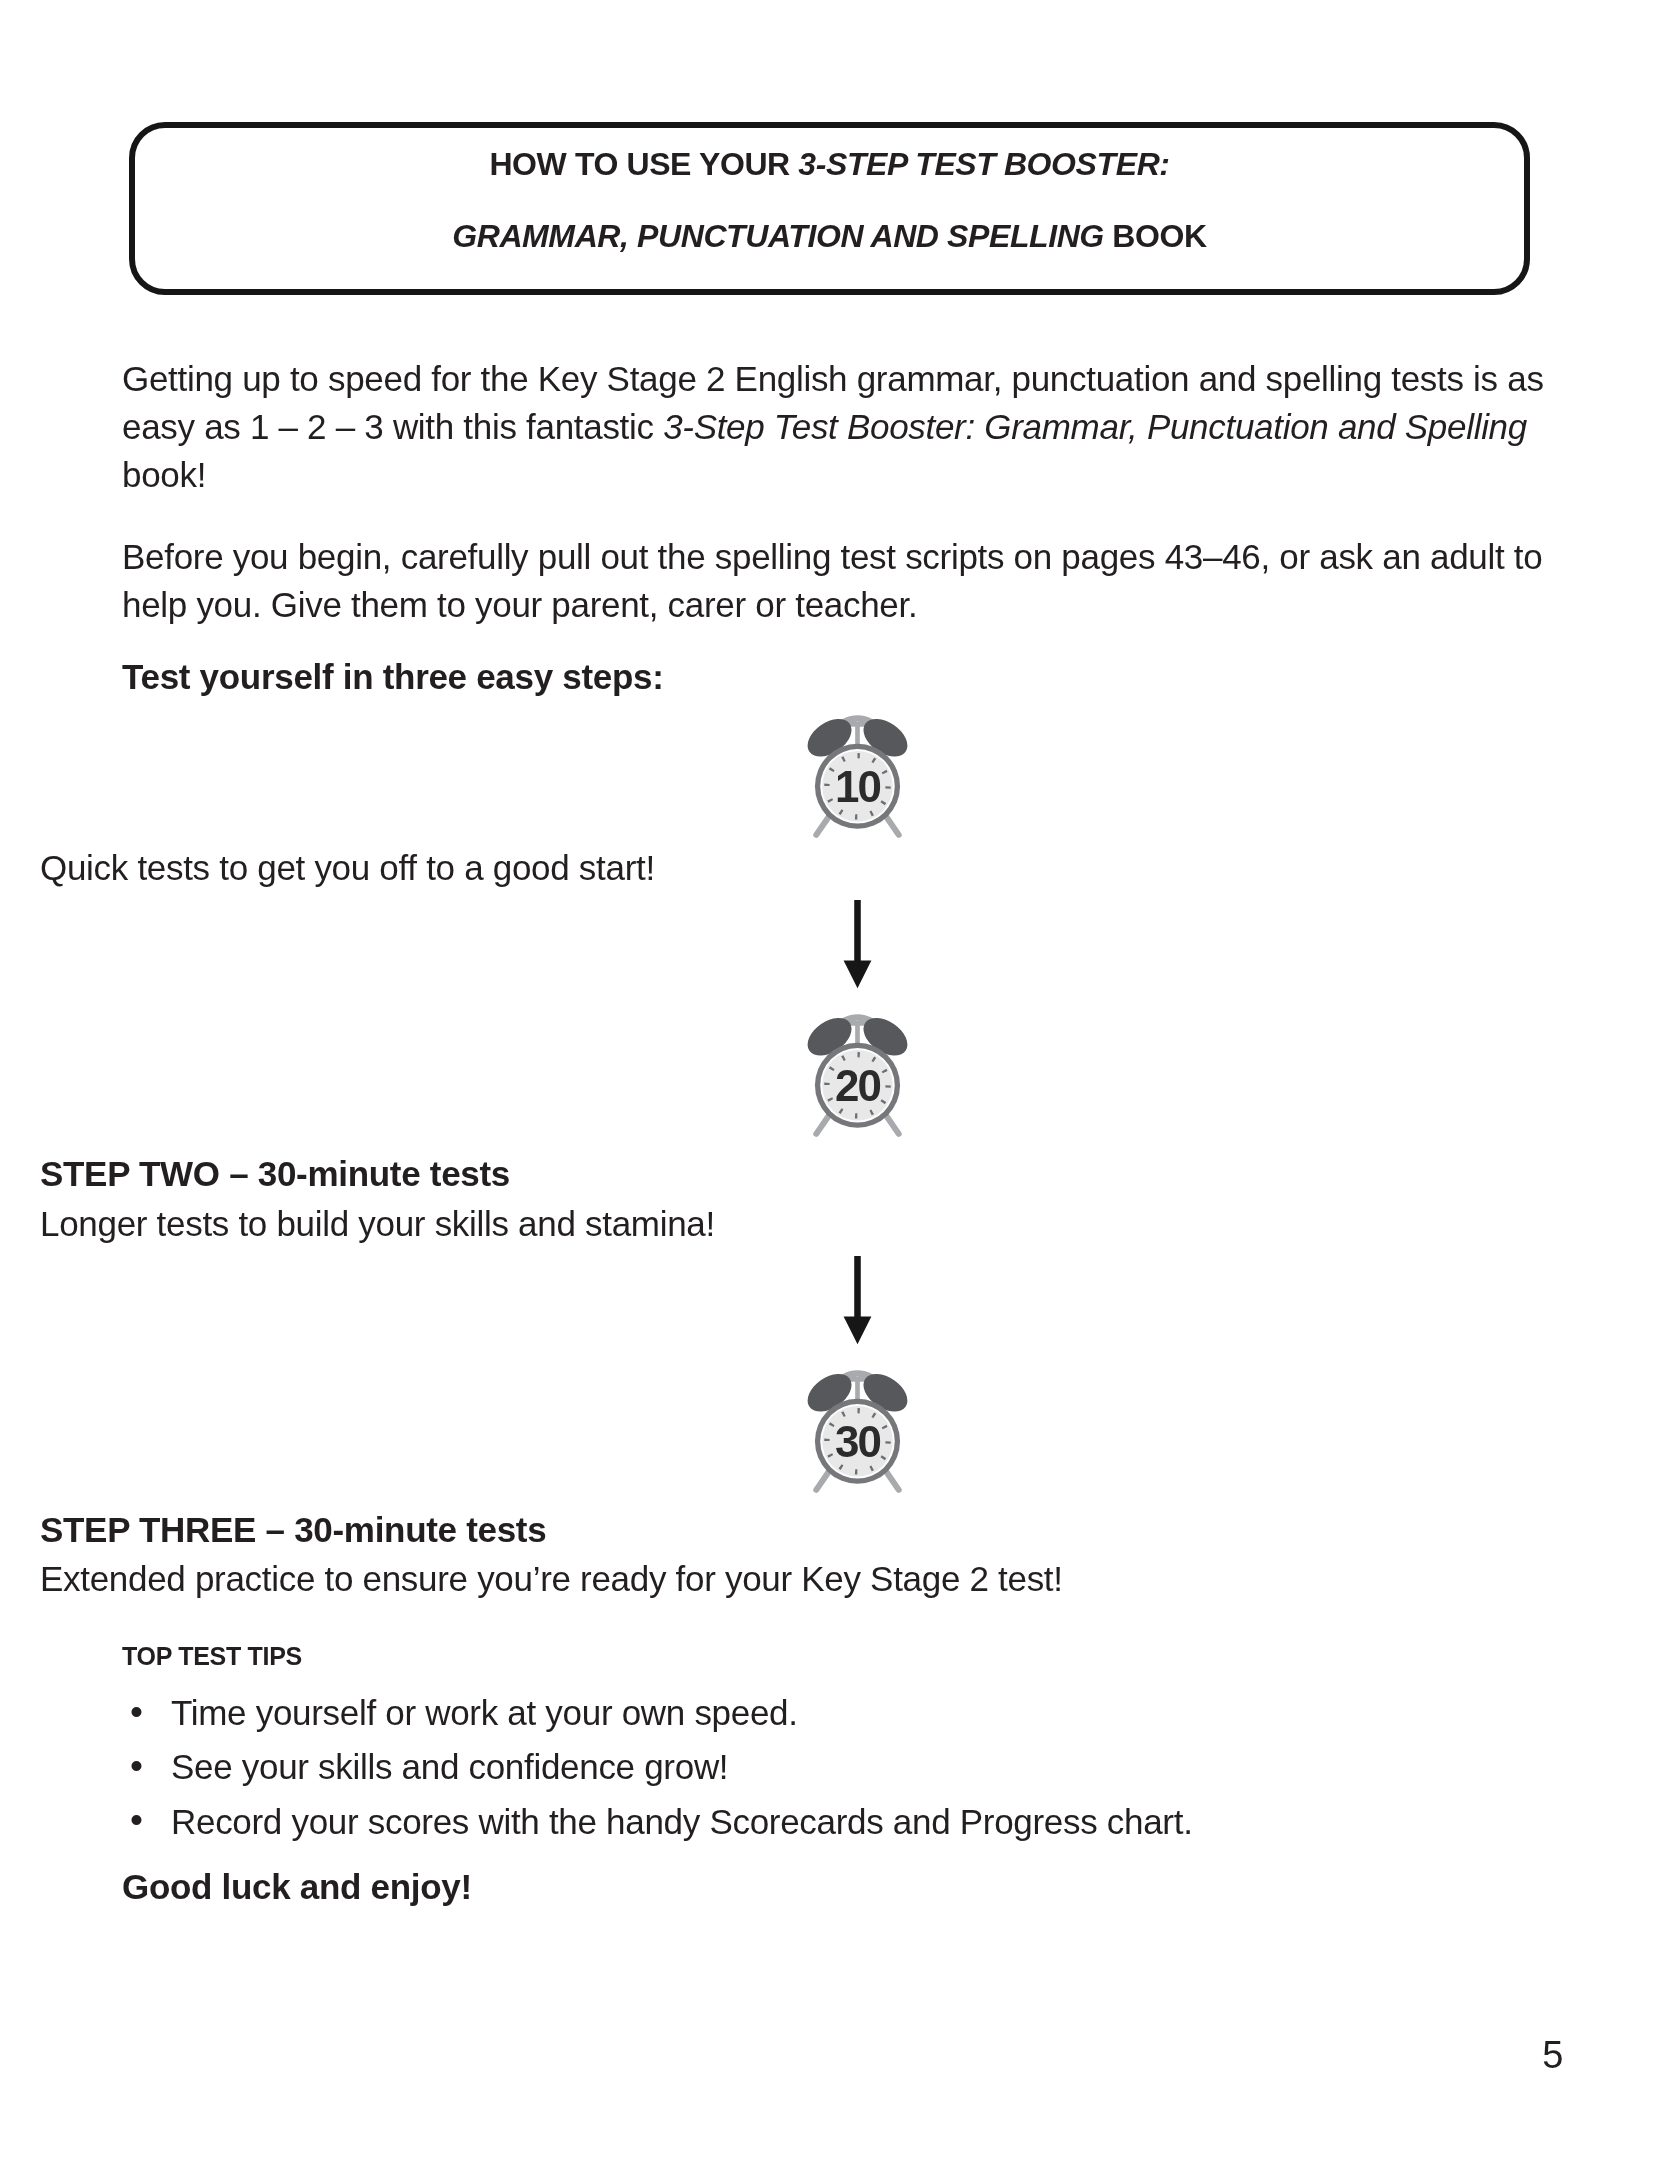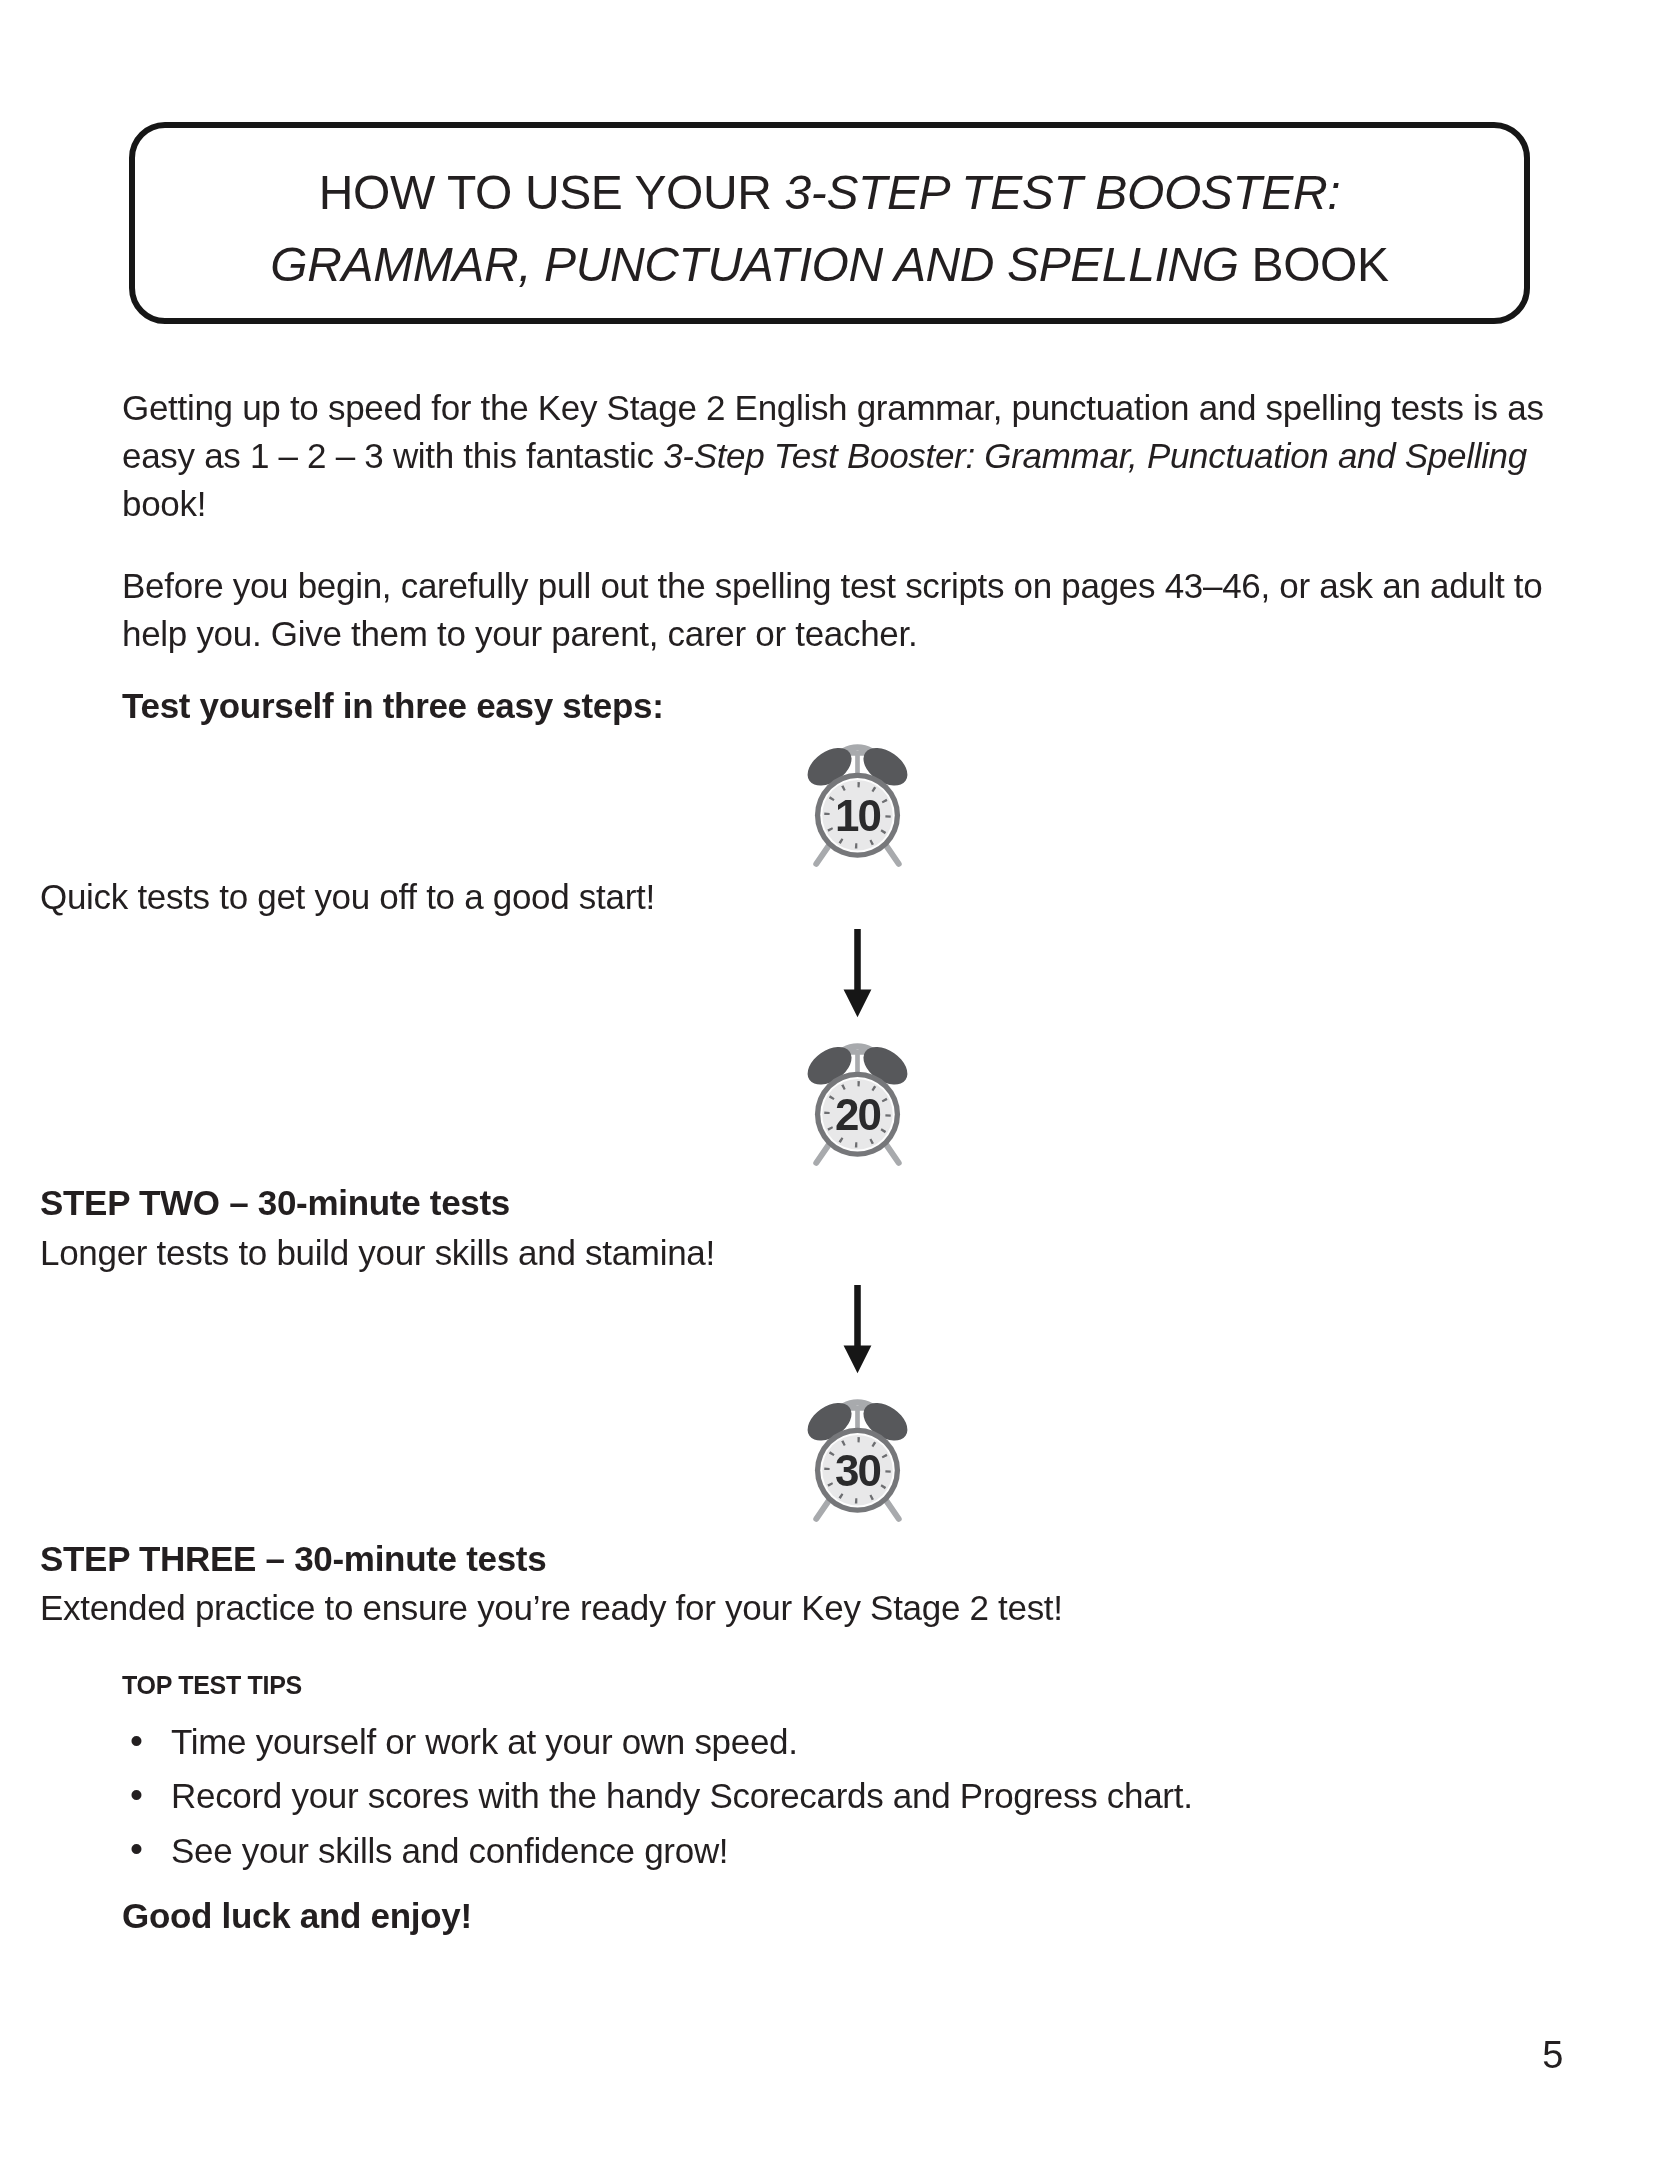--- a/index.html
+++ b/index.html
@@ -9,24 +9,24 @@
     background:#ffffff;
     font-family:"Liberation Sans","DejaVu Sans",sans-serif;
     color:#231f20;
     overflow:hidden;
     letter-spacing:-0.3px;
   }
   .title-box{
     margin:122px 145px 0 129px;
     border:6px solid #161616;
     border-radius:36px;
-    padding:29px 17px 17px 17px;
+    padding:0 17px 17px 17px;
     text-align:center;
-    font-weight:normal;
-    font-size:48px;
+    font-weight:bold;
+    font-size:32px;
     line-height:72px;
     letter-spacing:-0.4px;
     white-space:nowrap;
   }
   .title-box em{font-style:italic;}
   .body-text{
     margin:0 101px 0 122px;
     font-size:35px;
     line-height:48px;
   }
@@ -180,22 +180,22 @@
     </svg>
     <p class="step-title">STEP THREE – 30-minute tests</p>
     <p class="step-desc">Extended practice to ensure you’re ready for your Key Stage 2 test!</p>
 
   </div>
 
   <p class="tips-heading">TOP TEST TIPS</p>
 
   <ul class="tips-list">
     <li>Time yourself or work at your own speed.</li>
+    <li>See your skills and confidence grow!</li>
     <li>Record your scores with the handy Scorecards and Progress chart.</li>
-    <li>See your skills and confidence grow!</li>
   </ul>
 
   <p class="closing">Good luck and enjoy!</p>
 
   <div class="page-number">5</div>
 
 </div>
 
 
 </body></html>

